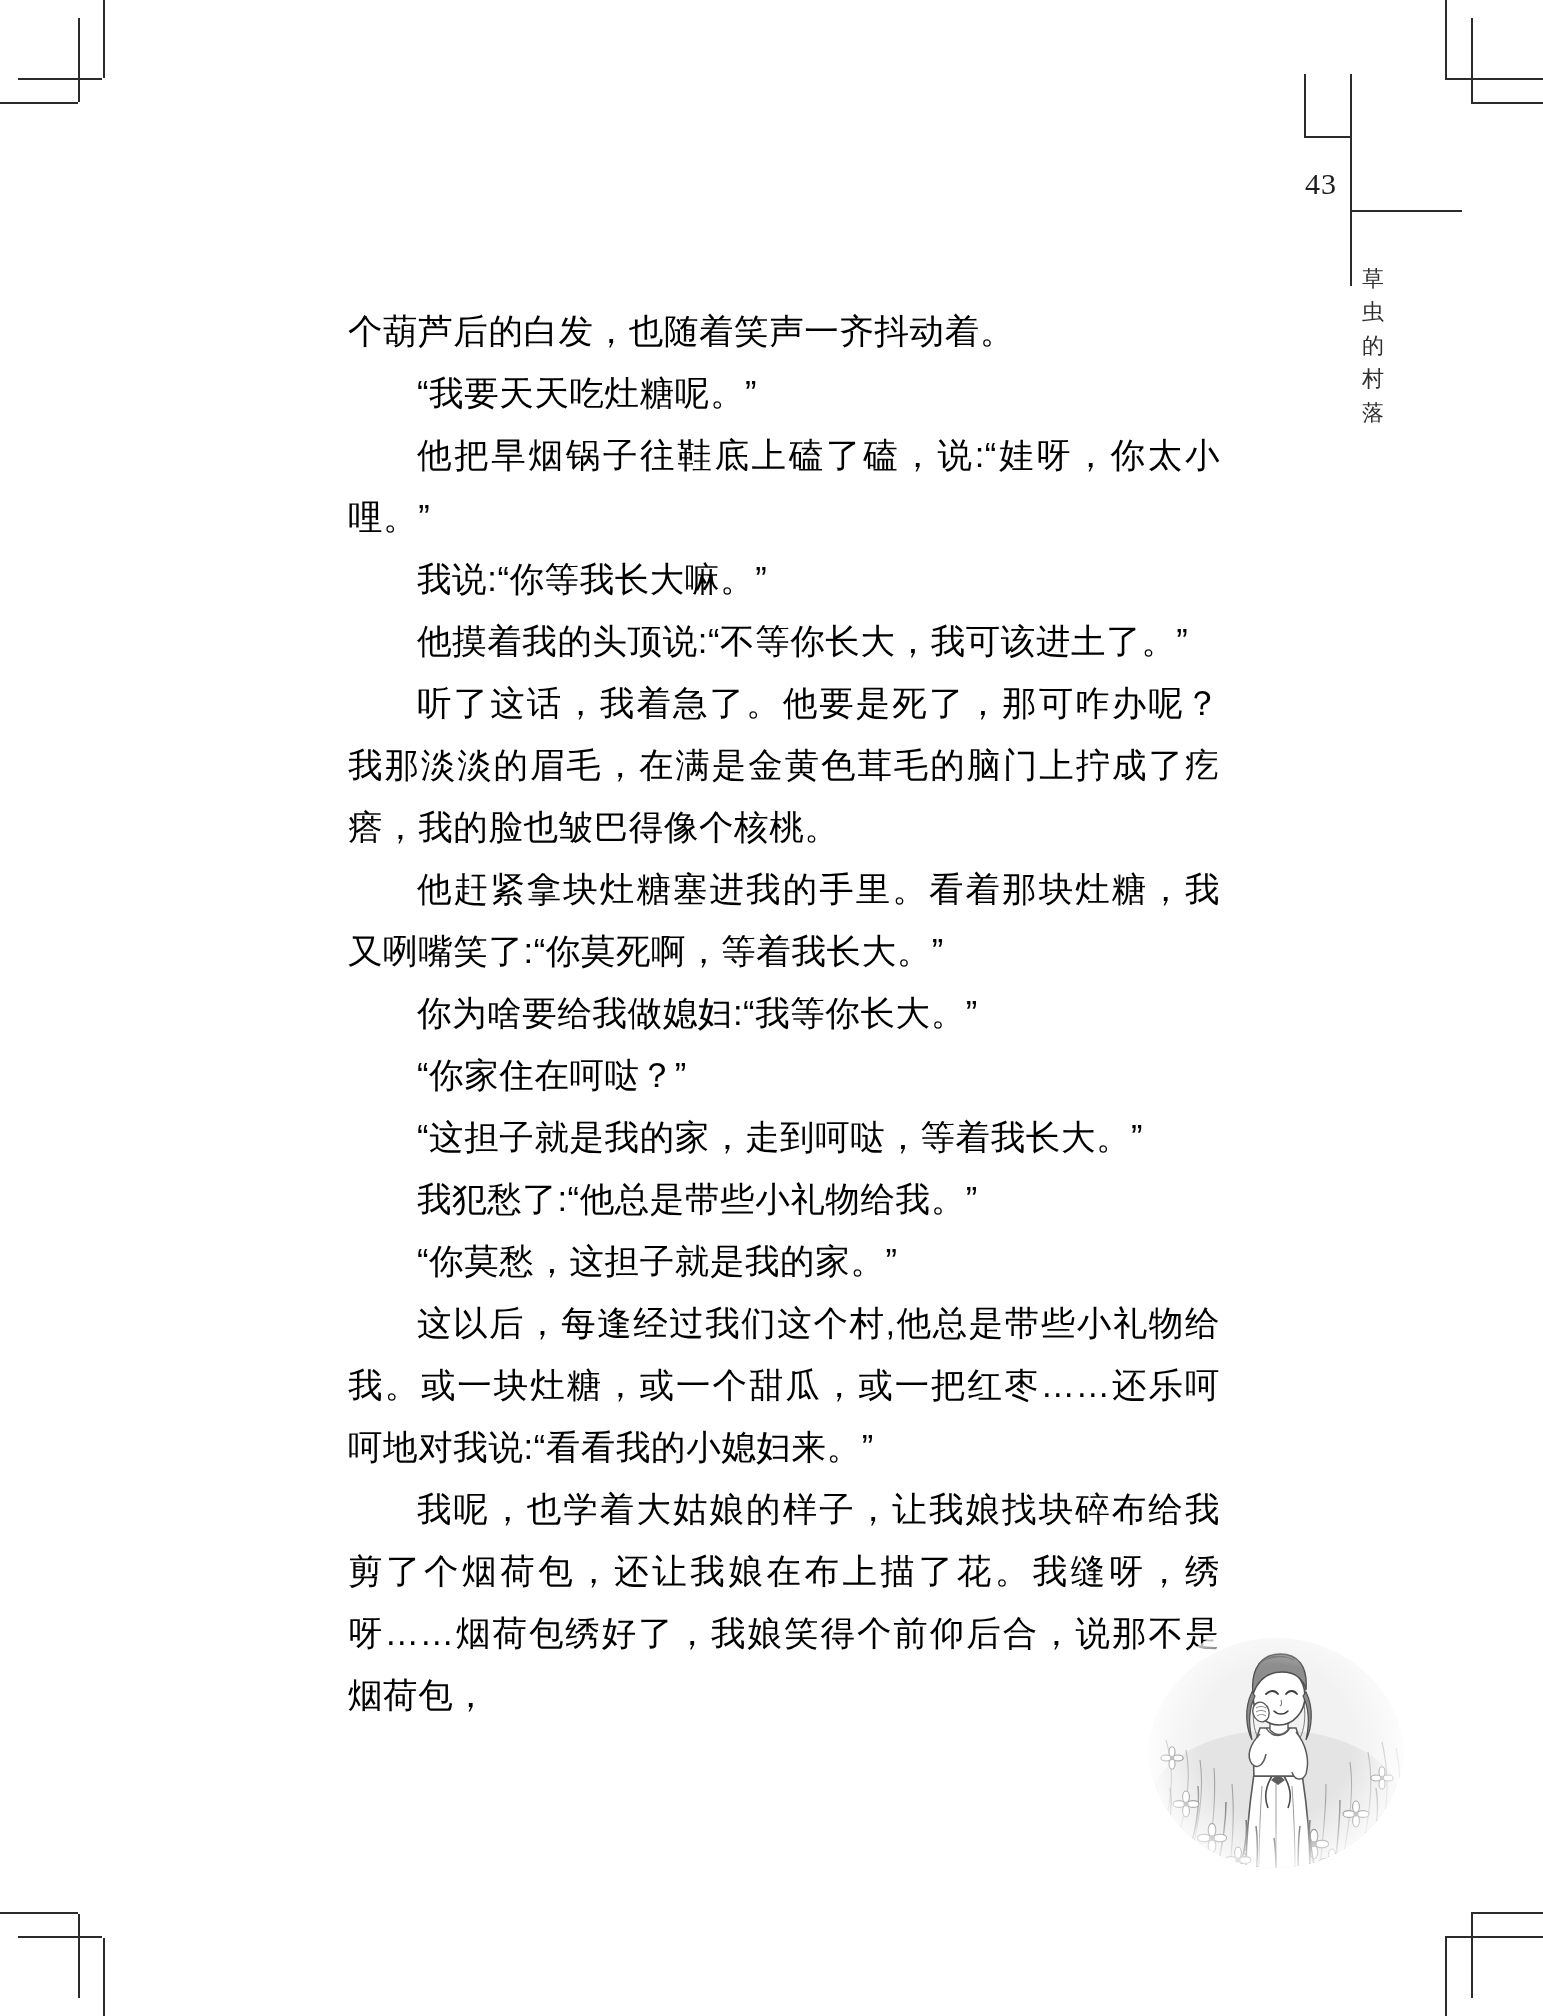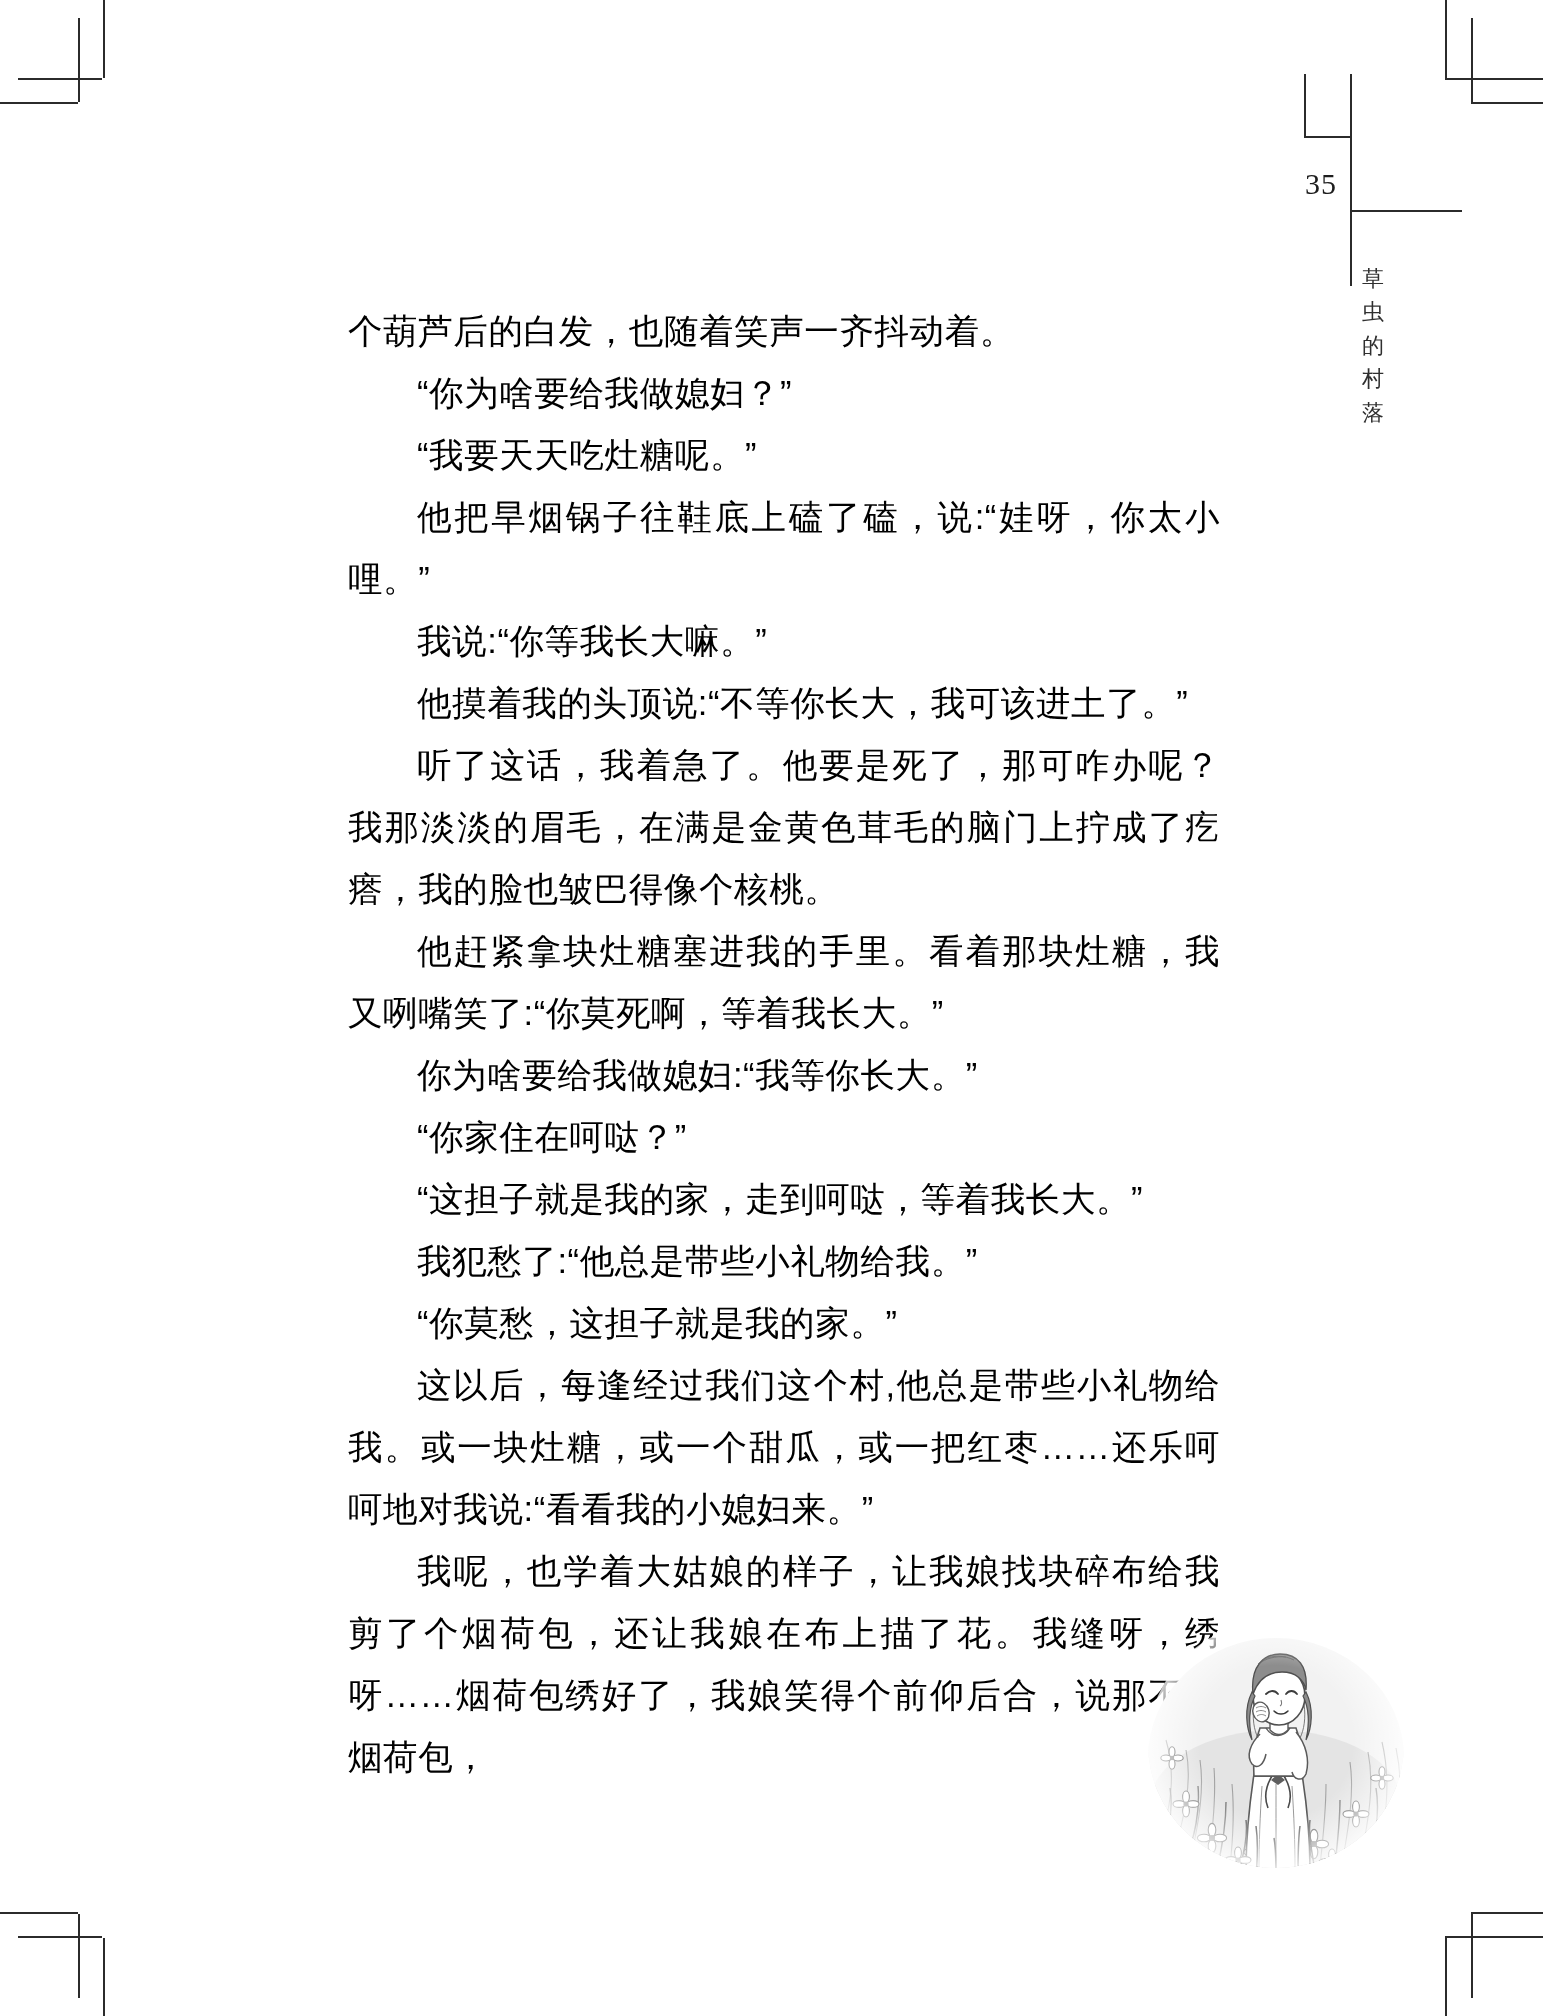--- a/index.html
+++ b/index.html
@@ -157,34 +157,33 @@
       <div class="h h1"></div>
     <div class="v v2"></div>
       <div class="h h2"></div>
   </div>
 
   <div id="folio-block">
     <div class="rule r-v-left"></div>
     <div class="rule r-h-mid"></div>
     <div class="rule r-v-right"></div>
     <div class="rule r-h-bot"></div>
-    <div id="folio-num">35</div>
+    <div id="folio-num">43</div>
   </div>
 
   <div id="running-head">
     <span class="ch">草</span>
     <span class="ch">虫</span>
     <span class="ch">的</span>
     <span class="ch">村</span>
     <span class="ch">落</span>
   </div>
 
   <div id="body-text">
     <p class="para">个葫芦后的白发，也随着笑声一齐抖动着。</p>
-    <p class="para indent">“你为啥要给我做媳妇？”</p>
     <p class="para indent">“我要天天吃灶糖呢。”</p>
     <p class="para indent">他把旱烟锅子往鞋底上磕了磕，说:“娃呀，你太小哩。”</p>
     <p class="para indent">我说:“你等我长大嘛。”</p>
     <p class="para indent">他摸着我的头顶说:“不等你长大，我可该进土了。”</p>
     <p class="para indent">听了这话，我着急了。他要是死了，那可咋办呢？我那淡淡的眉毛，在满是金黄色茸毛的脑门上拧成了疙瘩，我的脸也皱巴得像个核桃。</p>
     <p class="para indent">他赶紧拿块灶糖塞进我的手里。看着那块灶糖，我又咧嘴笑了:“你莫死啊，等着我长大。”</p>
     <p class="para indent">你为啥要给我做媳妇:“我等你长大。”</p>
     <p class="para indent">“你家住在呵哒？”</p>
     <p class="para indent">“这担子就是我的家，走到呵哒，等着我长大。”</p>
     <p class="para indent">我犯愁了:“他总是带些小礼物给我。”</p>

